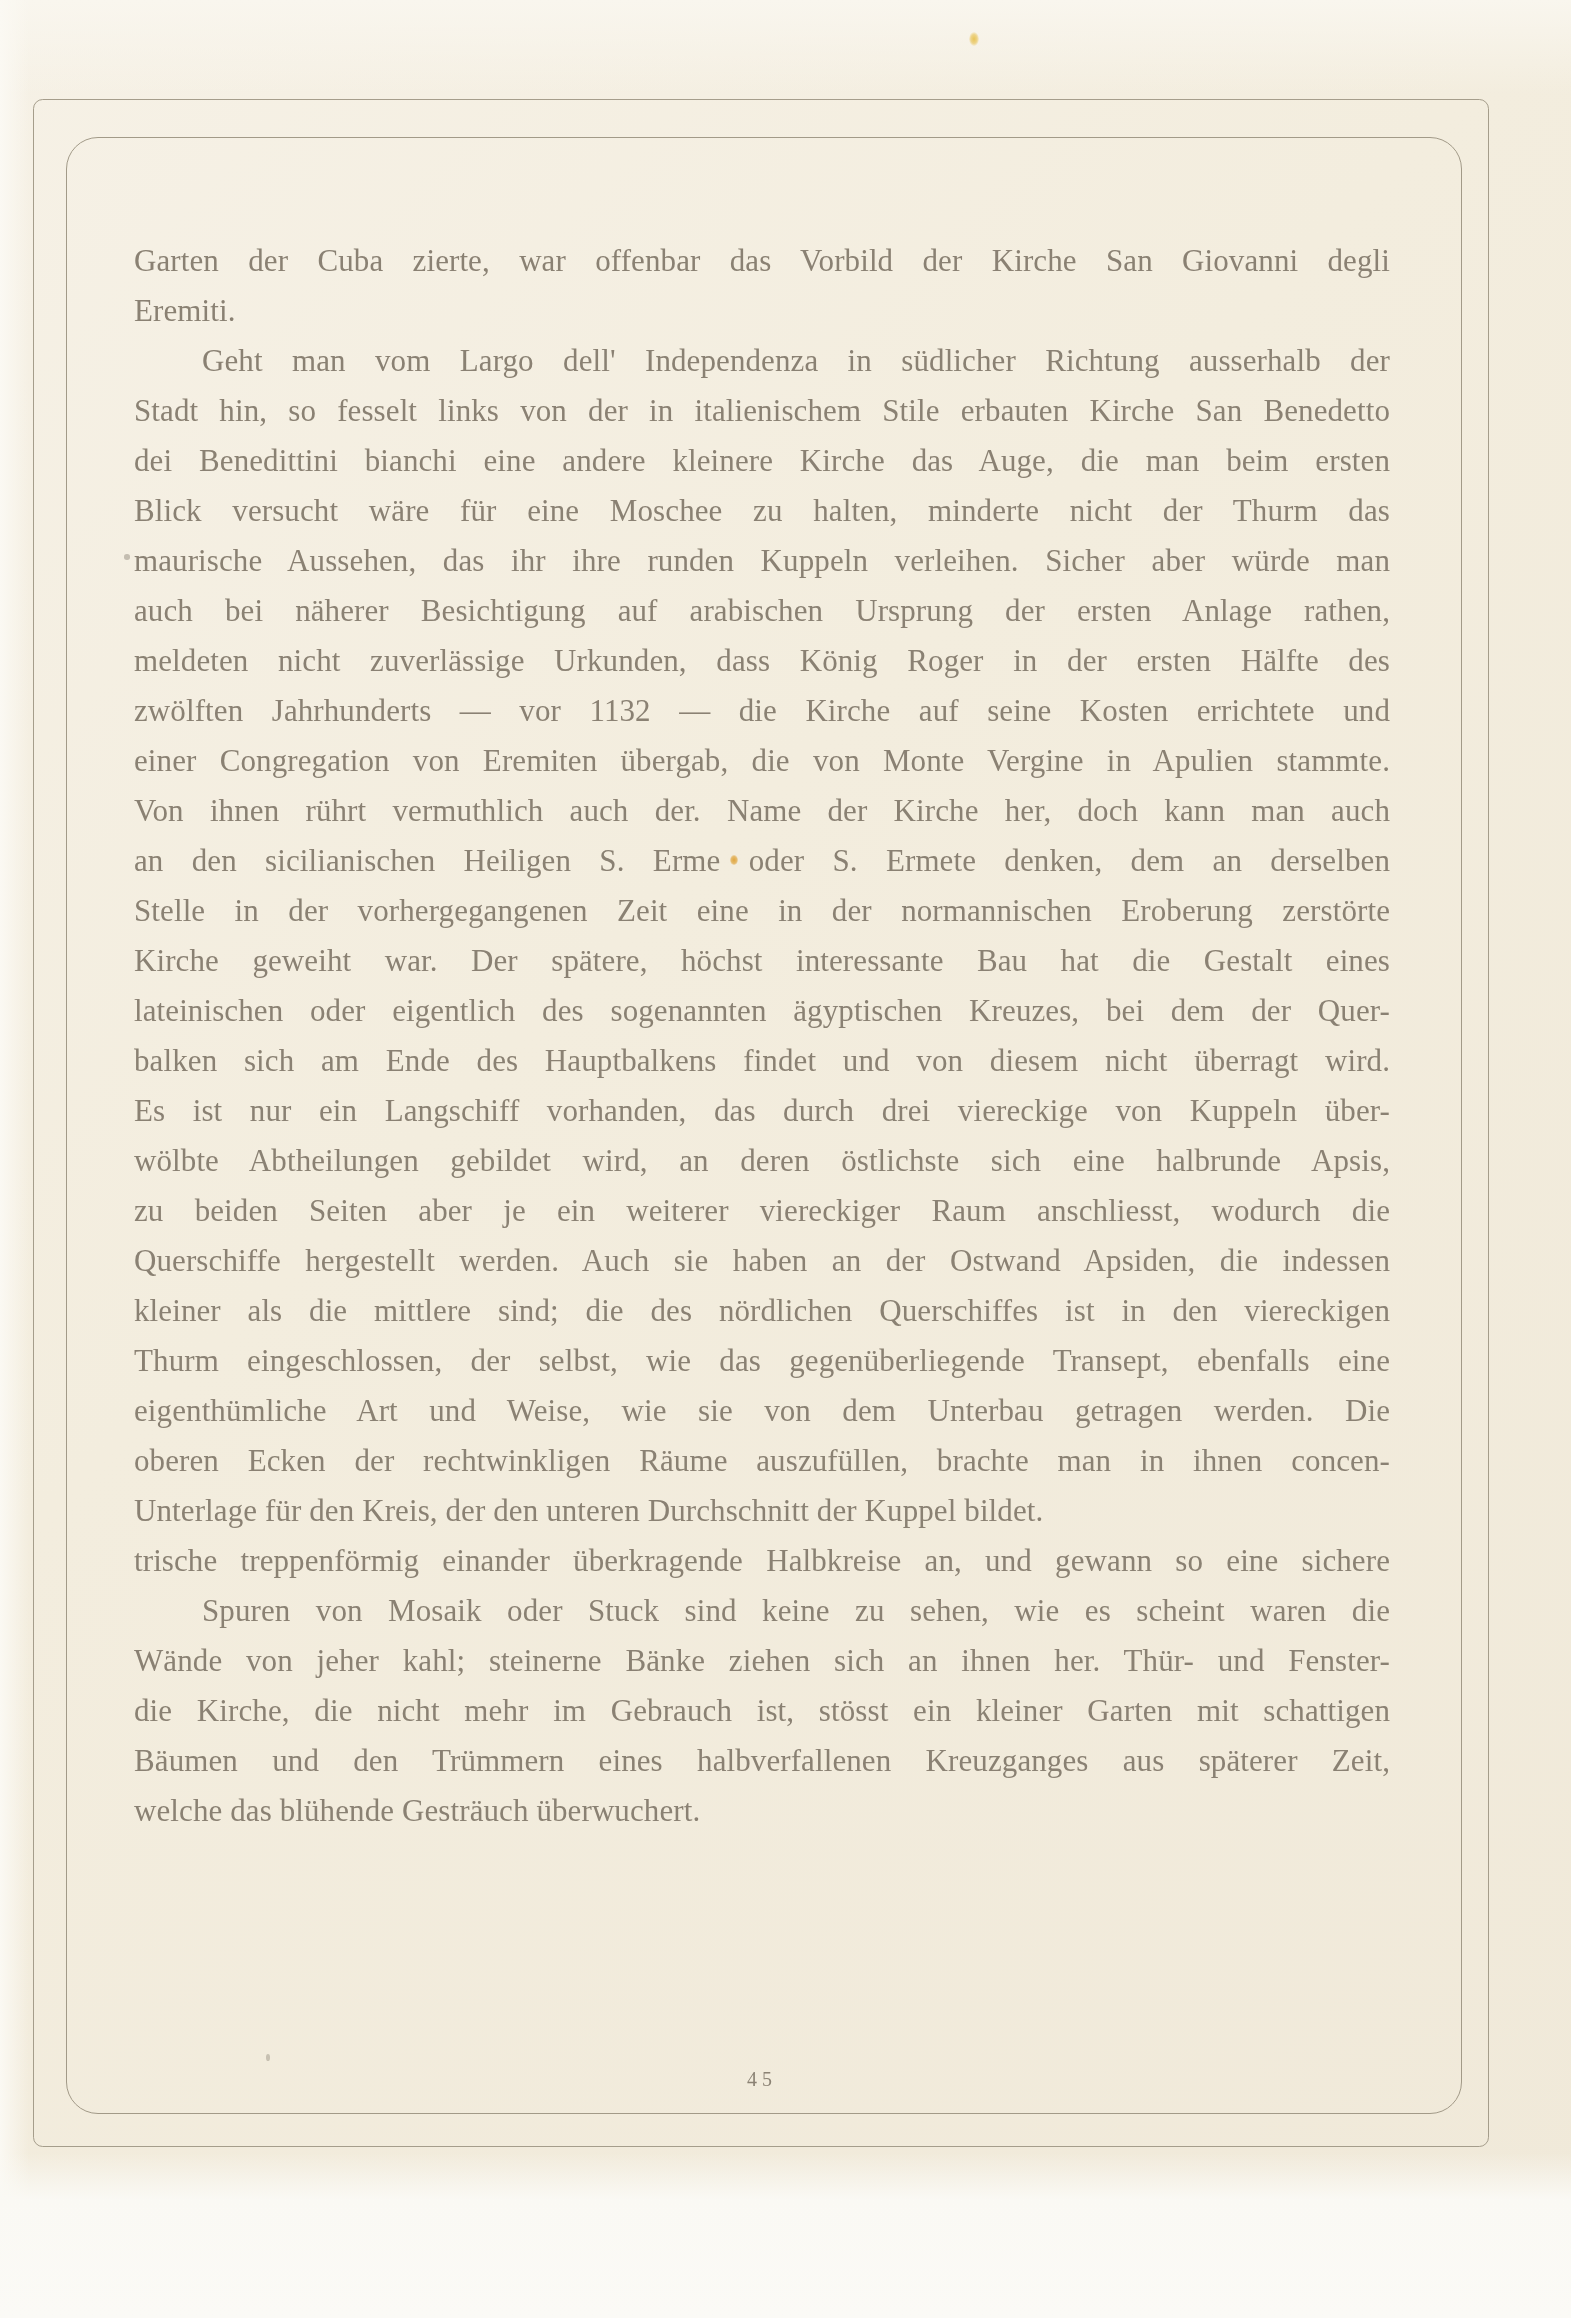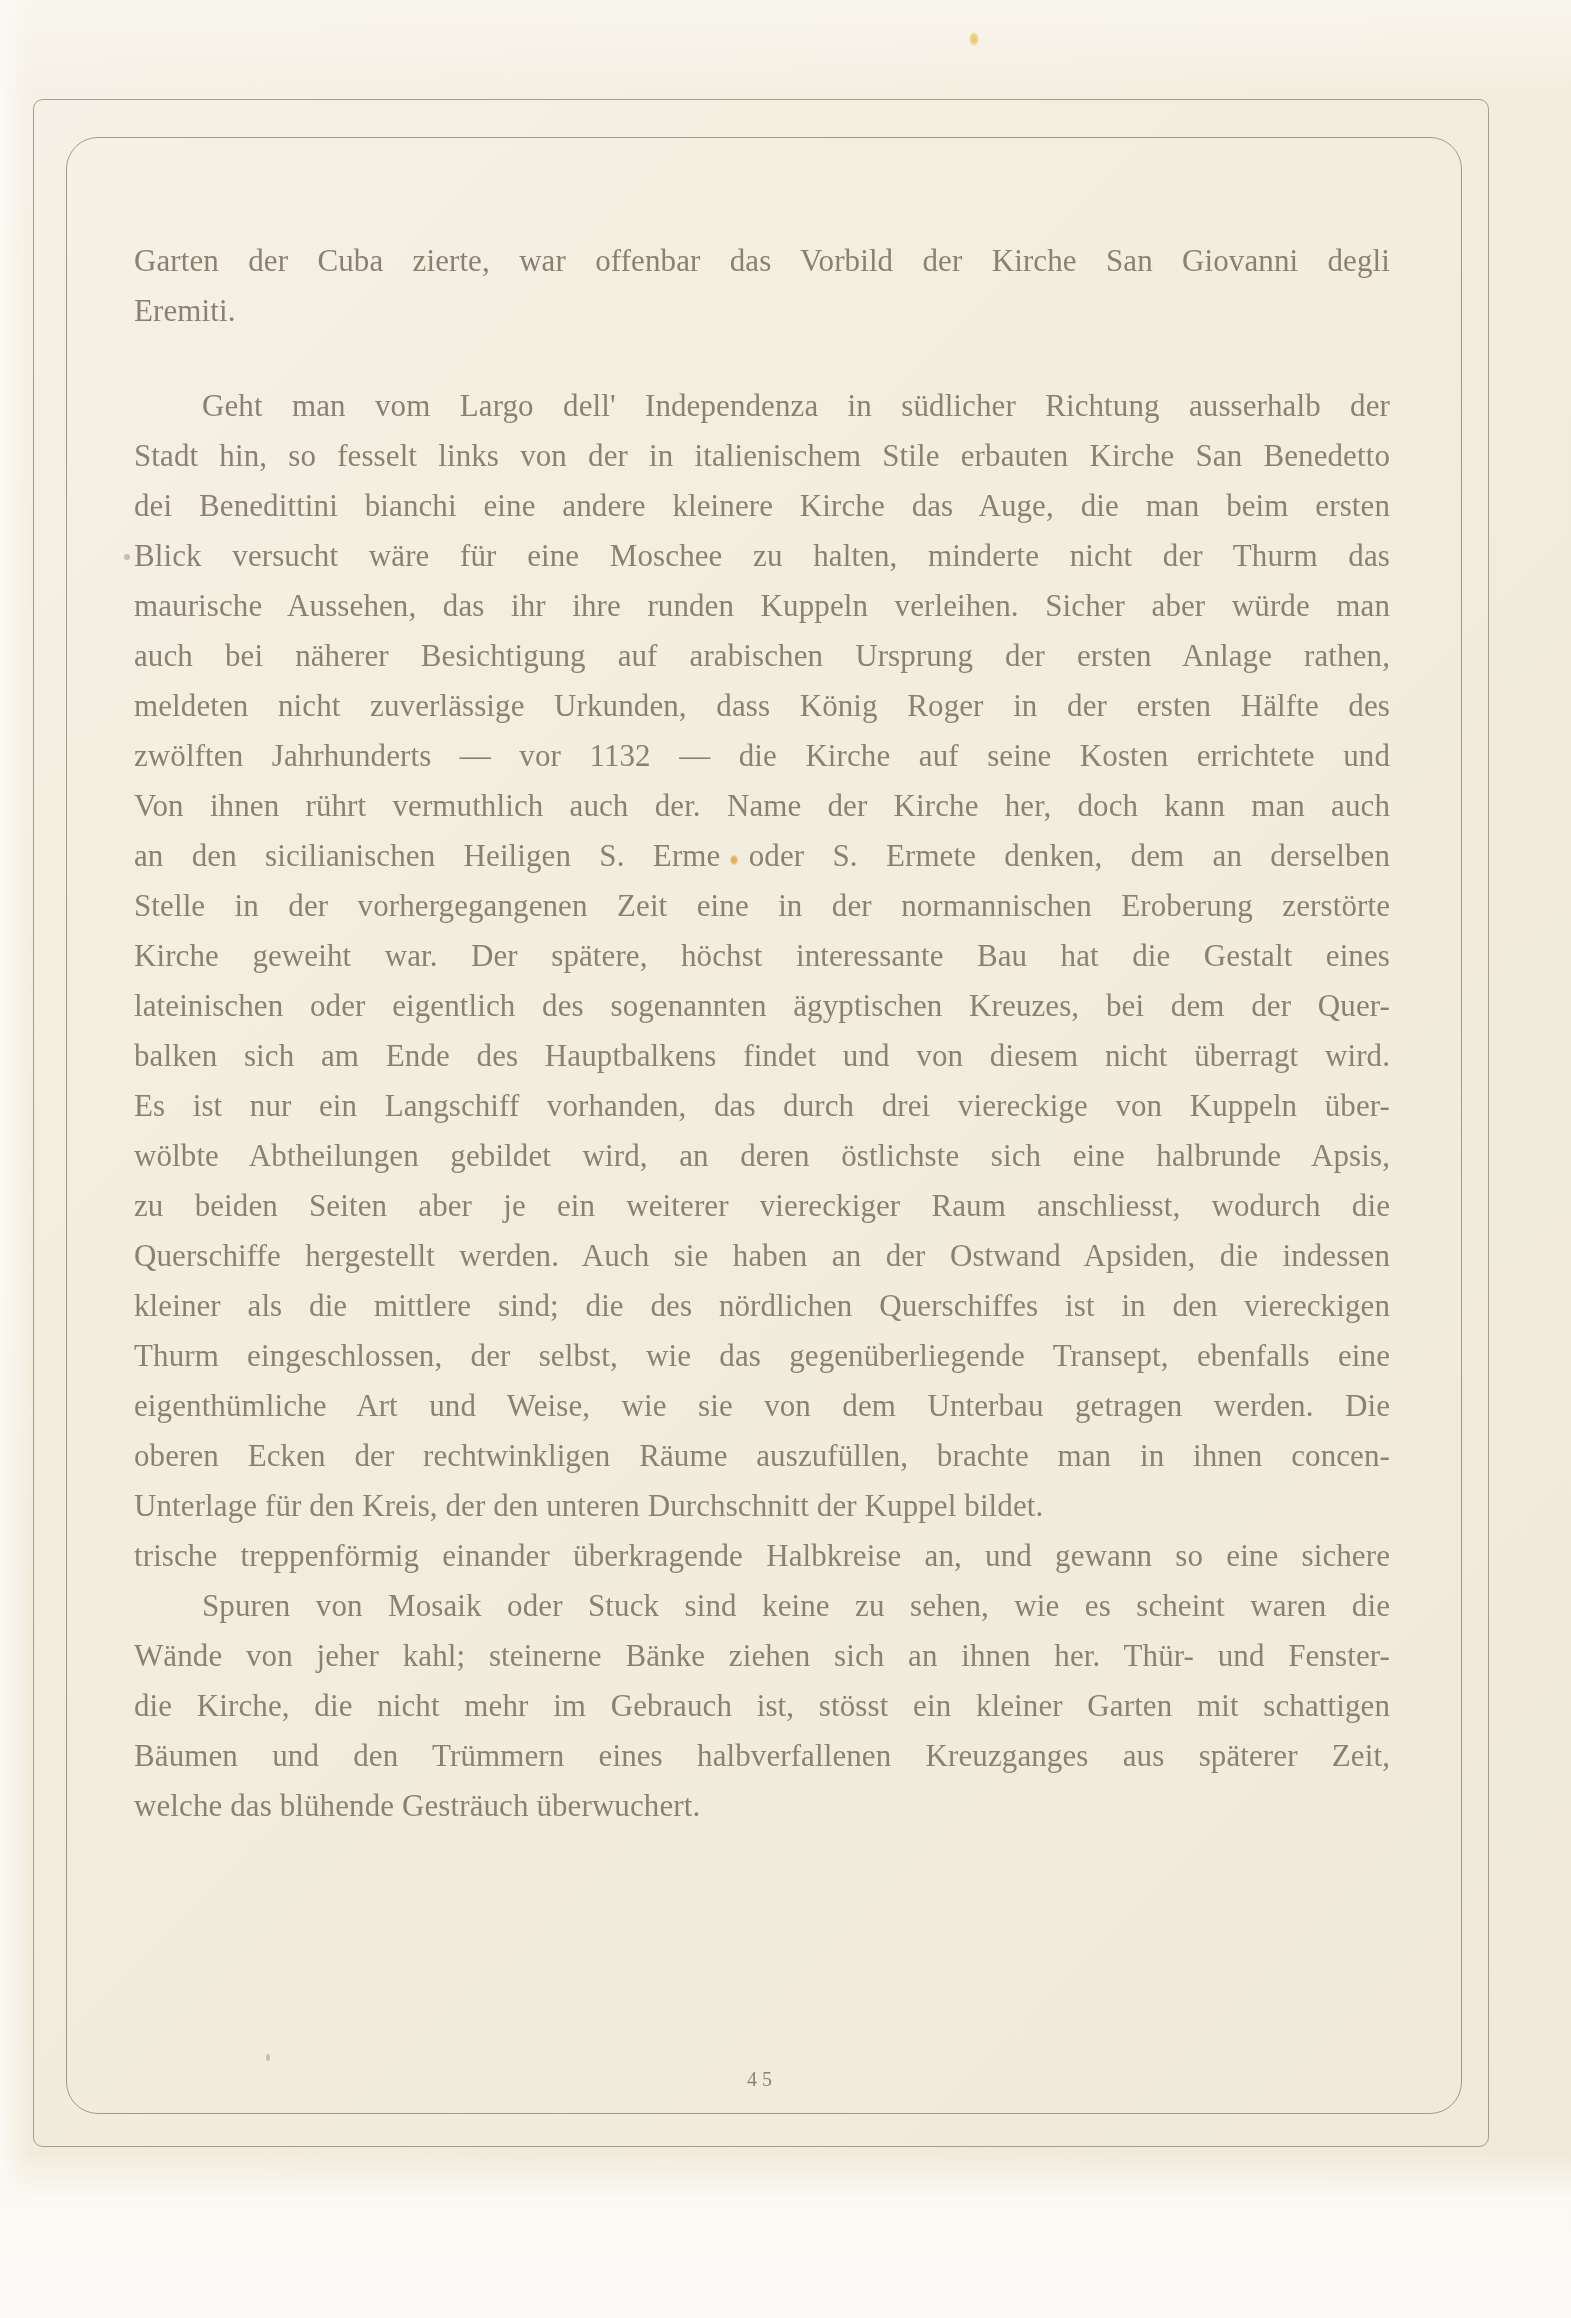--- a/index.html
+++ b/index.html
@@ -42,21 +42,21 @@
     border-radius: 32px;
   }
   
   .text-block {
     position: absolute; left: 134px; top: 236px; width: 1256px;
     font-size: 31px; line-height: 50px;
     color: #8a8173;
     letter-spacing: 0.1px;
   }
   .paragraph { margin: 0; }
-  .p2 { margin-top: 45px; }
+  .p2 { }
   .p3 { }
   .line {
     white-space: nowrap;
     text-align: justify;
     text-align-last: justify;
   }
   .line.lastline { text-align-last: left; }
   .line.indent { text-indent: 68px; }
   .page-number {
     position: absolute; left: 134px; top: 2068px; width: 1256px;
@@ -102,20 +102,21 @@
       </div>
     <div class="paragraph p2">
         <div class="line indent">Geht man vom Largo dell' Independenza in südlicher Richtung ausserhalb der</div>
         <div class="line">Stadt hin, so fesselt links von der in italienischem Stile erbauten Kirche San Benedetto</div>
         <div class="line">dei Benedittini bianchi eine andere kleinere Kirche das Auge, die man beim ersten</div>
         <div class="line">Blick versucht wäre für eine Moschee zu halten, minderte nicht der Thurm das</div>
         <div class="line">maurische Aussehen, das ihr ihre runden Kuppeln verleihen. Sicher aber würde man</div>
         <div class="line">auch bei näherer Besichtigung auf arabischen Ursprung der ersten Anlage rathen,</div>
         <div class="line">meldeten nicht zuverlässige Urkunden, dass König Roger in der ersten Hälfte des</div>
         <div class="line">zwölften Jahrhunderts — vor 1132 — die Kirche auf seine Kosten errichtete und</div>
+        <div class="line">einer Congregation von Eremiten übergab, die von Monte Vergine in Apulien stammte.</div>
         <div class="line">Von ihnen rührt vermuthlich auch der. Name der Kirche her, doch kann man auch</div>
         <div class="line">an den sicilianischen Heiligen S. Erme oder S. Ermete denken, dem an derselben</div>
         <div class="line">Stelle in der vorhergegangenen Zeit eine in der normannischen Eroberung zerstörte</div>
         <div class="line">Kirche geweiht war. Der spätere, höchst interessante Bau hat die Gestalt eines</div>
         <div class="line">lateinischen oder eigentlich des sogenannten ägyptischen Kreuzes, bei dem der Quer-</div>
         <div class="line">balken sich am Ende des Hauptbalkens findet und von diesem nicht überragt wird.</div>
         <div class="line">Es ist nur ein Langschiff vorhanden, das durch drei viereckige von Kuppeln über-</div>
         <div class="line">wölbte Abtheilungen gebildet wird, an deren östlichste sich eine halbrunde Apsis,</div>
         <div class="line">zu beiden Seiten aber je ein weiterer viereckiger Raum anschliesst, wodurch die</div>
         <div class="line">Querschiffe hergestellt werden. Auch sie haben an der Ostwand Apsiden, die indessen</div>

